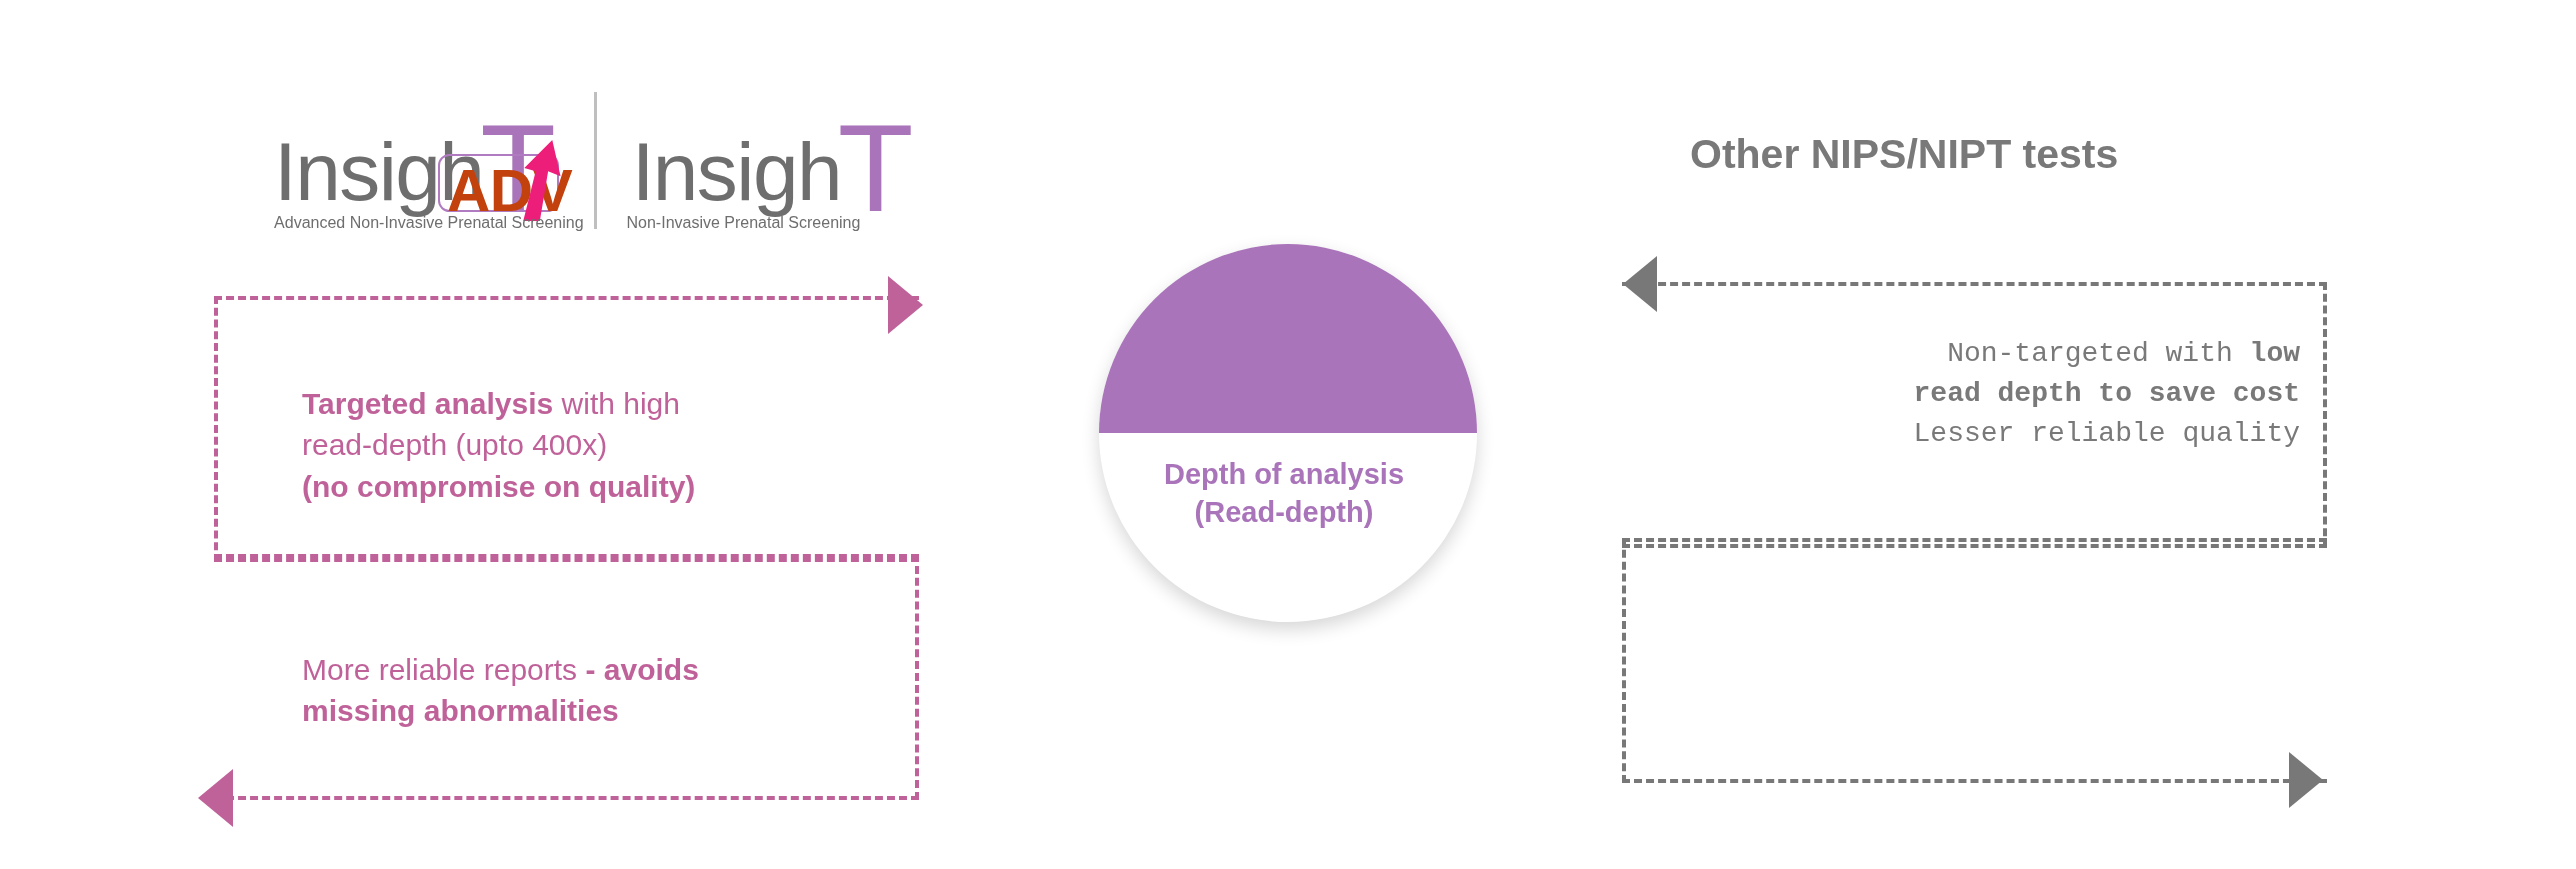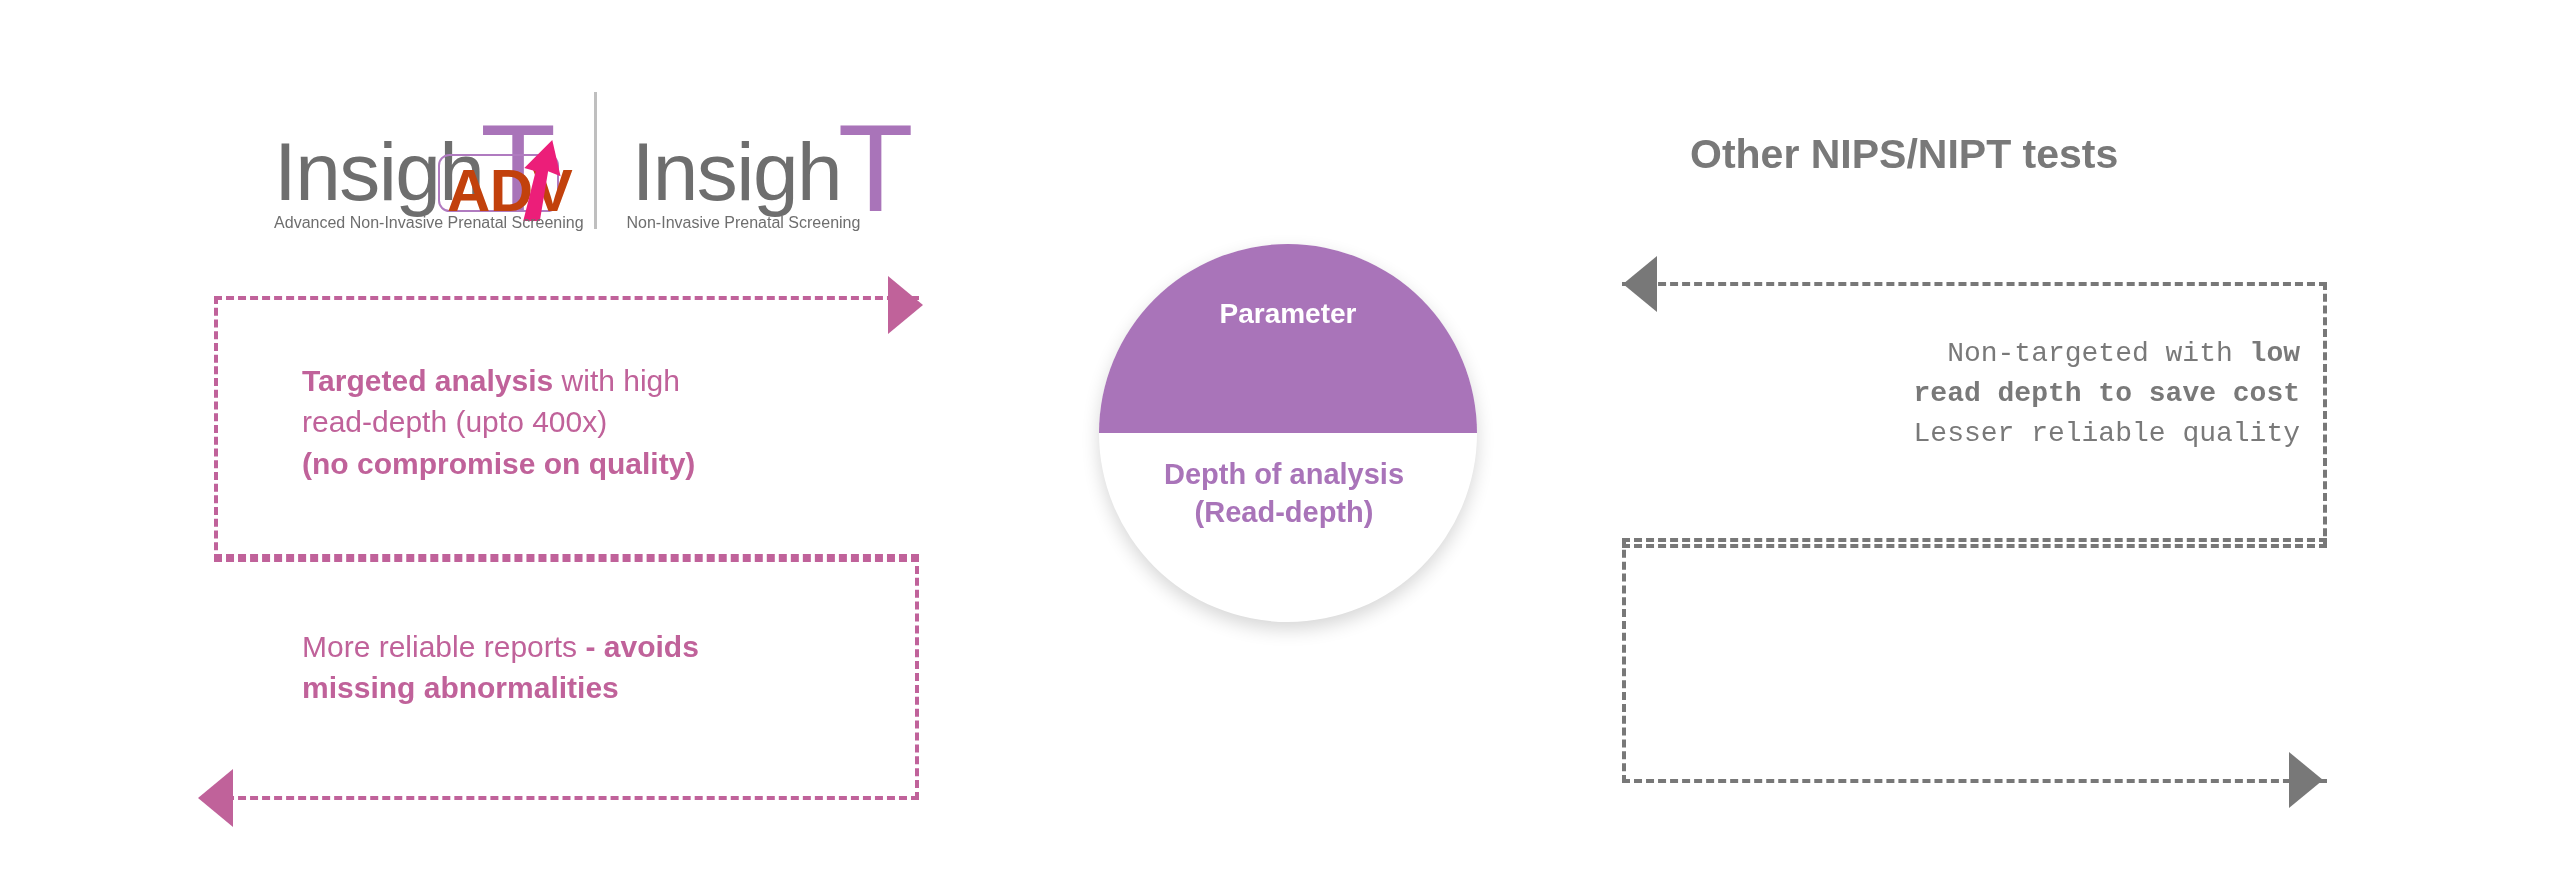--- a/index.html
+++ b/index.html
@@ -262,20 +262,21 @@
   }
 
   
   .txt-left {
     position: absolute;
     font-family: "Liberation Sans", sans-serif;
     font-size: 30px;
     line-height: 1.38;
     color: #c0629a;
     text-align: left;
+    margin-top: 23px;
   }
   #text-left-top  { left: 302px; top: 360px;  width: 584px; }
   #text-left-bottom { left: 302px; top: 626px; width: 584px; }
 
   .txt-right {
     position: absolute;
     font-family: "Liberation Sans", sans-serif;
     font-size: 28px;
     line-height: 1.42;
     color: #797979;
@@ -345,21 +346,20 @@
   </div>
 
   <div class="txt-right" id="text-right-top">
     <span class="n">Non-targeted with </span><span class="b">low</span><br>
     <span class="b">read depth to save cost</span><br>
     <span class="n">Lesser reliable quality</span>
   </div>
 
   <div class="circle">
     <div class="circle-top"></div>
-    <div class="circle-top-label">Parameter</div>
     <div class="circle-body">
       <span>Depth of analysis</span><br>
       <span>(Read-depth)</span>
     </div>
   </div>
 
 </div>
 
 
 </body></html>

